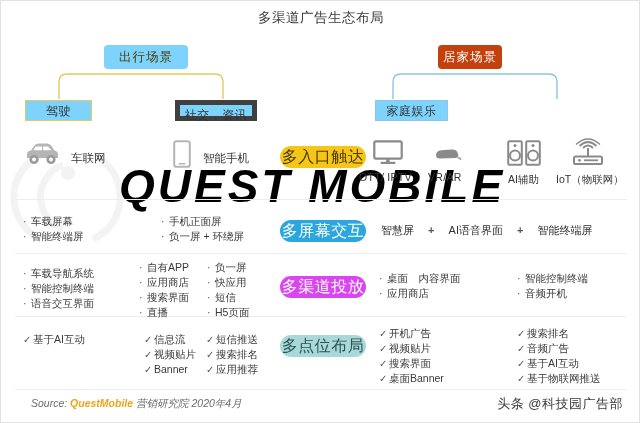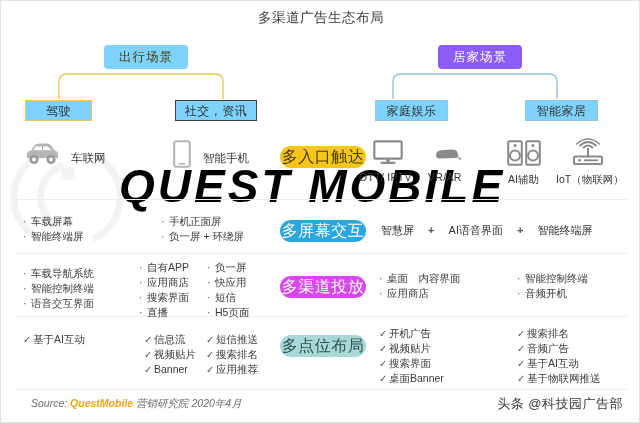--- a/index.html
+++ b/index.html
@@ -36,35 +36,35 @@
     font-size:13.5px;color:#3a3a3a;letter-spacing:.5px;z-index:5;
   }
 
   
   .scene-pill{
     position:absolute;height:24px;line-height:24px;
     text-align:center;font-size:12.5px;border-radius:4px;
     color:#fff;z-index:5;letter-spacing:1px;
   }
   #scene-travel{left:103px;top:44px;width:84px;background:#7dd3fc;color:#4a3c00;}
-  #scene-home{left:437px;top:44px;width:84px;background:#8b5cf6;color:#fff;}
+  #scene-home{left:437px;top:44px;width:64px;background:#c2410c;color:#fff;}
 
   
   .bracket{position:absolute;z-index:4;}
   #bracket-travel{left:40px;top:69px;}
   #bracket-home{left:374px;top:69px;}
 
   
   .cat-box{
     position:absolute;height:21px;line-height:21px;text-align:center;
     font-size:12px;color:#333;background:#7dd3fc;z-index:5;
     box-sizing:border-box;letter-spacing:.5px;
   }
   #cat-driving{left:24px;top:99px;width:67px;border:1px solid #e8c85a;}
-  #cat-social{left:174px;top:99px;width:82px;border:1px solid #404040;}
+  #cat-social{left:174px;top:99px;width:82px;border:5px solid #404040;}
   #cat-home-ent{left:374px;top:99px;width:73px;border:1px solid #8fc4e2;}
   #cat-smart-home{left:524px;top:99px;width:73px;border:1px solid #8fc4e2;}
 
   
   .row-pill{
     position:absolute;height:22px;line-height:22px;width:86px;
     text-align:center;border-radius:11px;font-size:16px;
     color:#fff;z-index:6;letter-spacing:.5px;
   }
   #pill-entry  {left:279px;top:145px;background:#f5c518;color:#4a3c00;}
@@ -129,21 +129,20 @@
   <svg class="bracket" id="bracket-travel" width="200" height="30" viewBox="0 0 200 30">
     <path d="M18 29 L18 12 Q18 4 26 4 L174 4 Q182 4 182 12 L182 29" fill="none" stroke="#e8c85a" stroke-width="1.4"></path>
   </svg>
   <svg class="bracket" id="bracket-home" width="200" height="30" viewBox="0 0 200 30">
     <path d="M18 29 L18 12 Q18 4 26 4 L174 4 Q182 4 182 12 L182 29" fill="none" stroke="#8fc4e2" stroke-width="1.4"></path>
   </svg>
 
   <div class="cat-box" id="cat-driving">驾驶</div>
   <div class="cat-box" id="cat-social">社交，资讯</div>
   <div class="cat-box" id="cat-home-ent">家庭娱乐</div>
-  <div class="cat-box" id="cat-smart-home">智能家居</div>
 
   <div class="divider" id="div-1"></div>
   <div class="divider" id="div-2"></div>
   <div class="divider" id="div-3"></div>
   <div class="divider" id="div-4"></div>
 
   <div class="row-pill" id="pill-entry">多入口触达</div>
   <div class="row-pill" id="pill-screen">多屏幕交互</div>
   <div class="row-pill" id="pill-channel">多渠道投放</div>
   <div class="row-pill" id="pill-slot">多点位布局</div>

